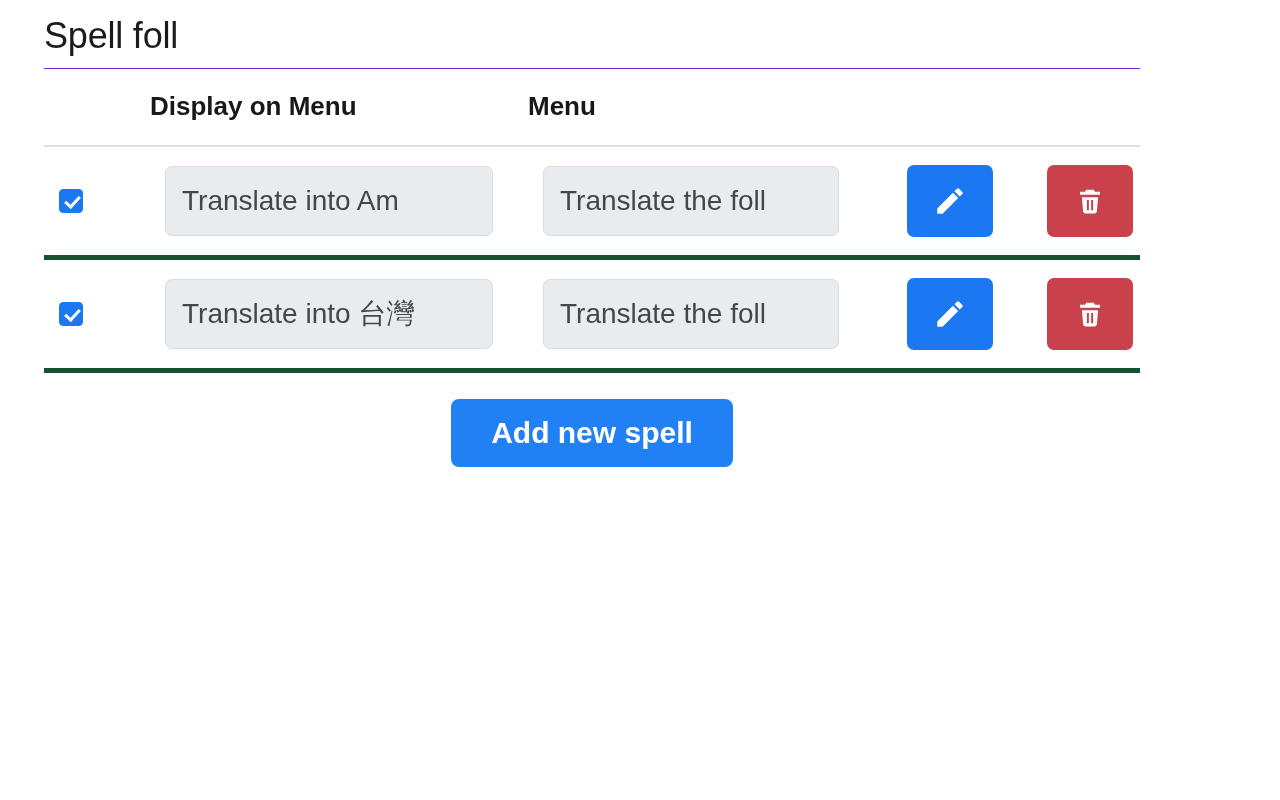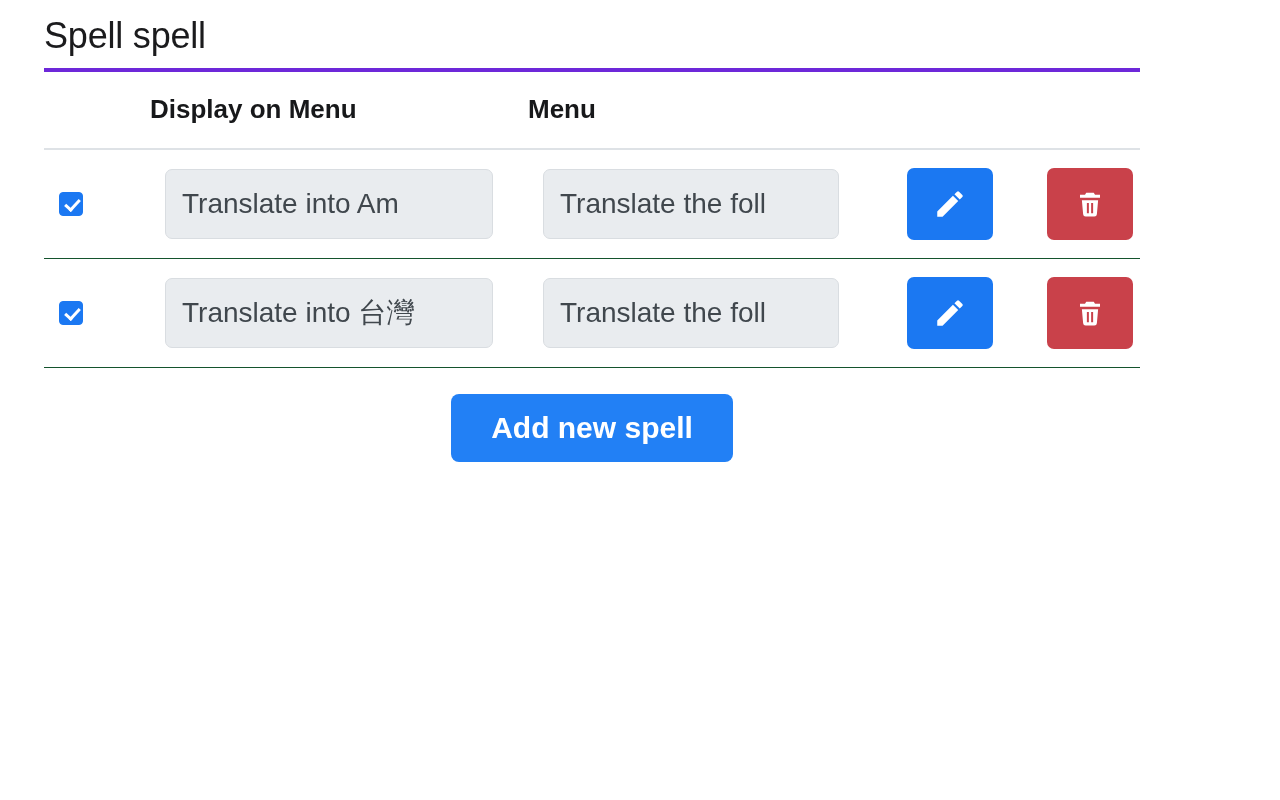--- a/index.html
+++ b/index.html
@@ -35,21 +35,21 @@
 
   
   .spell-table {
     width: 1096px;
     margin-left: 44px;
     border-collapse: collapse;
     table-layout: fixed;
   }
 
   .spell-table thead th {
-    border-top: 4px solid #6d28d9;
+    border-top: 1px solid #6d28d9;
     border-bottom: 2px solid #dee2e6;
     padding: 22px 0 24px 0;
     text-align: left;
     vertical-align: bottom;
     font-size: 26px;
     line-height: 30px;
     font-weight: 700;
     color: #17181a;
   }
 
@@ -57,21 +57,21 @@
   .col-display { width: 378px; }
   .col-spell   { width: 364px; }
   .col-edit    { width: 140px; }
   .col-delete  { width: 108px; }
 
   .spell-table thead th.th-check,
   .spell-table thead th.th-edit,
   .spell-table thead th.th-delete { font-size: 0; }
 
   .spell-table tbody td {
-    border-bottom: 1px solid #14532d;
+    border-bottom: 5px solid #14532d;
     padding: 18px 15px;
     vertical-align: middle;
     height: 84px;
     box-sizing: border-box;
   }
 
   .spell-table tbody tr:first-child td { border-top: none; }
 
   
   td.cell-check { padding-left: 28px; }
@@ -163,21 +163,21 @@
     line-height: 36px;
     font-weight: 700;
     cursor: pointer;
   }
 </style>
 </head>
 <body>
 
 <div class="page">
 
-  <h1 class="page-title">Spell spell</h1>
+  <h1 class="page-title">Spell foll</h1>
 
   <table class="spell-table">
     <colgroup>
       <col class="col-check">
       <col class="col-display">
       <col class="col-spell">
       <col class="col-edit">
       <col class="col-delete">
     </colgroup>
     <thead>

